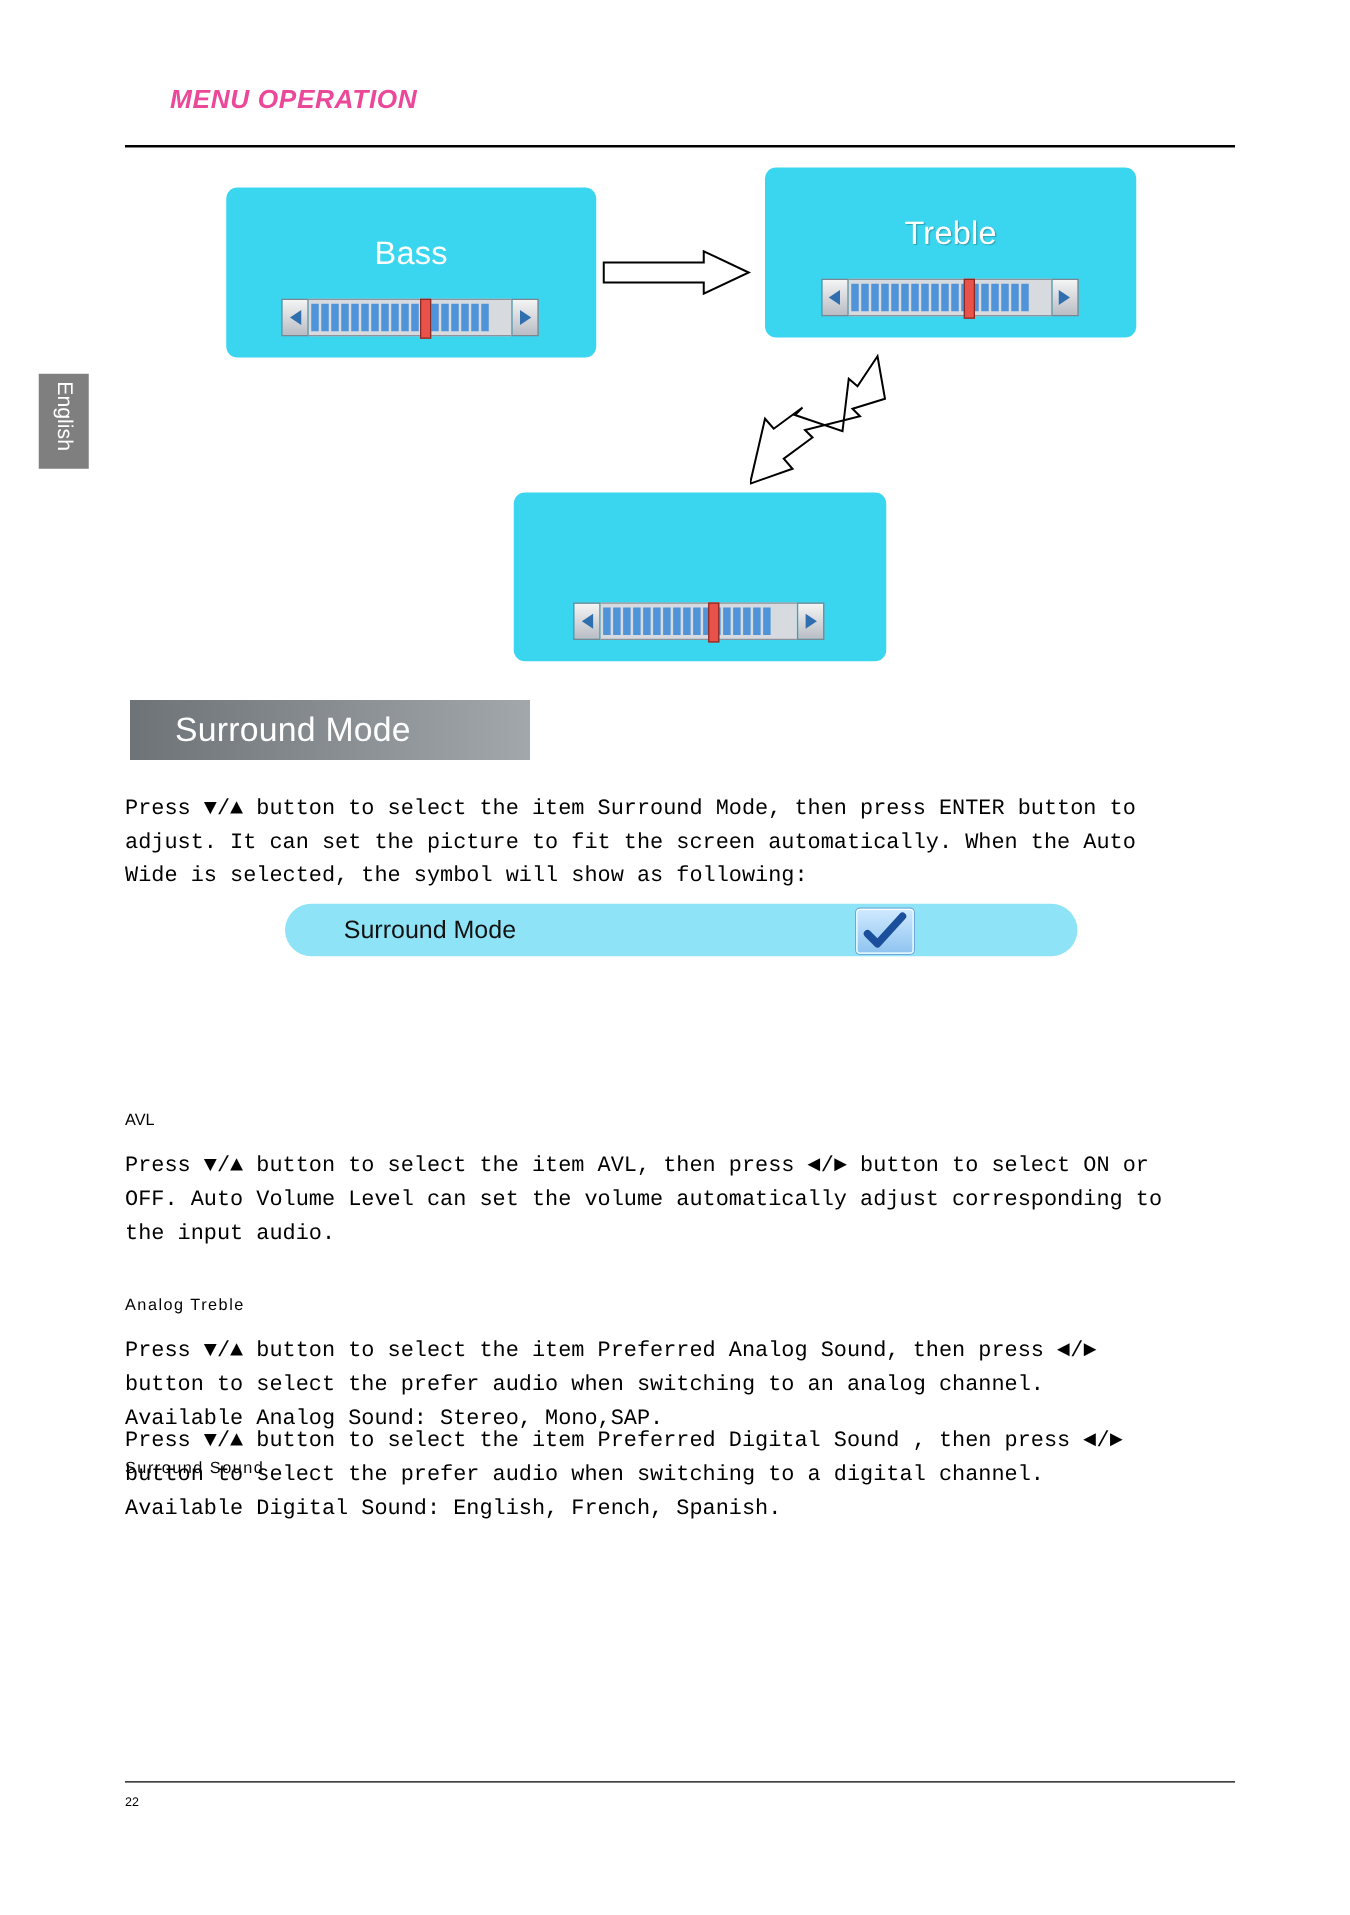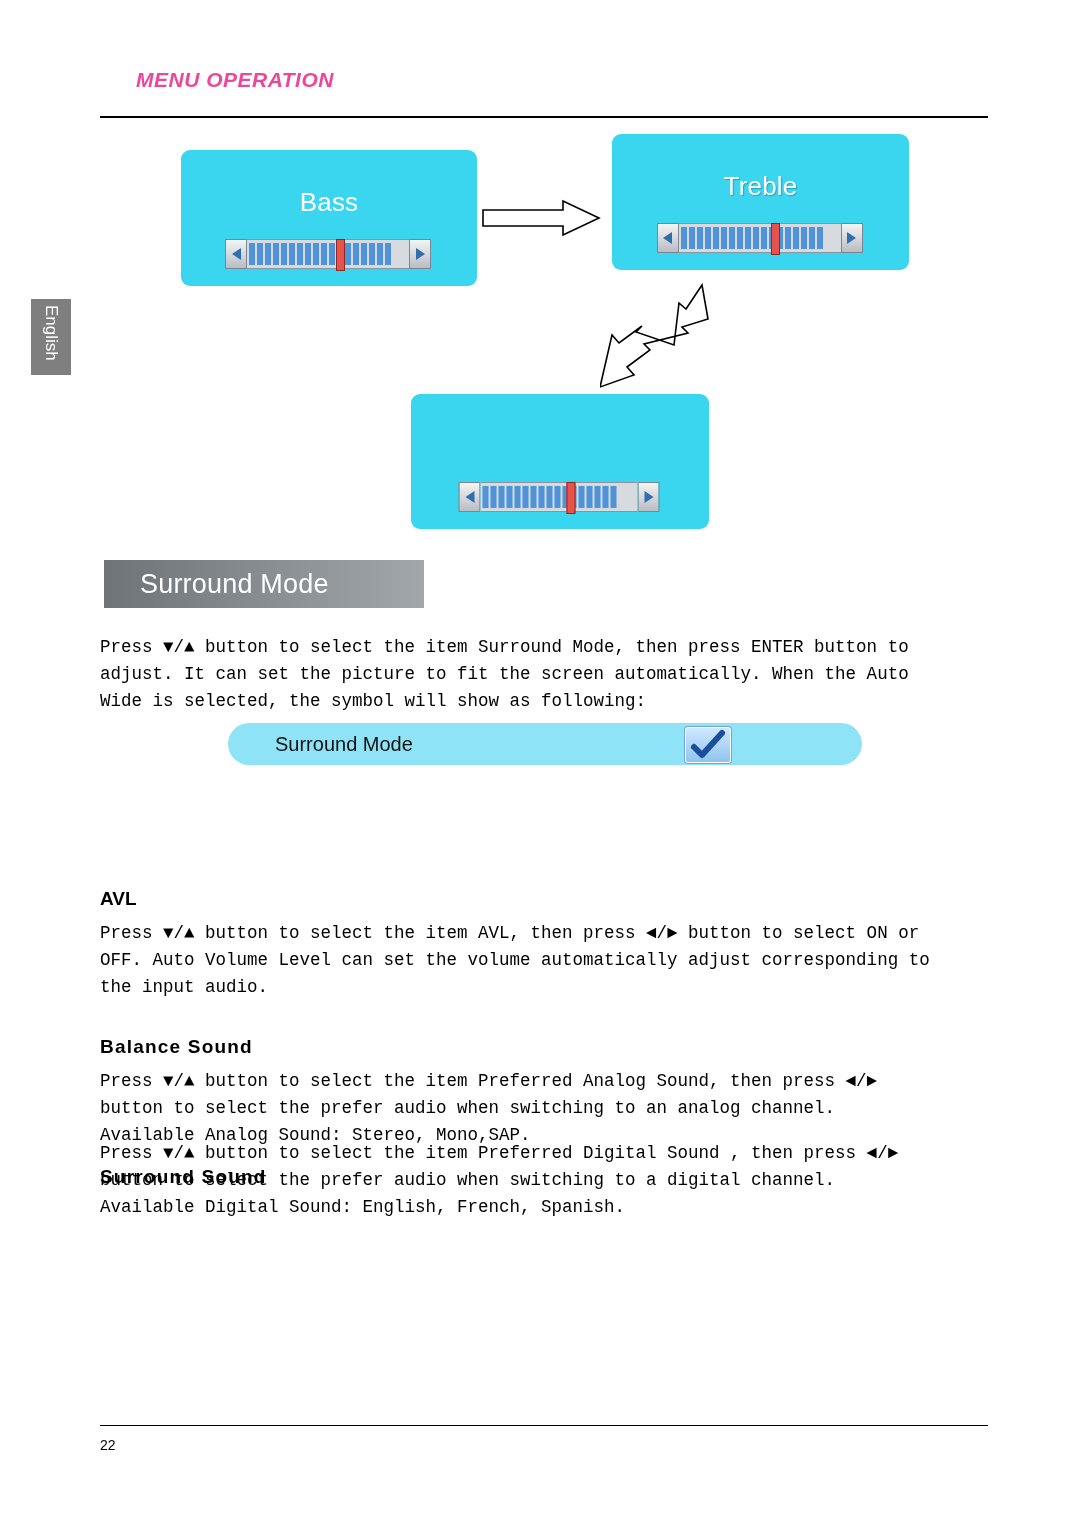--- a/index.html
+++ b/index.html
@@ -186,22 +186,22 @@
     font-family: Liberation Mono, monospace;
   }
   .para.p1 { top: 634px; }
   .para.p-avl { top: 920px; }
   .para.p-analog { top: 1068px; }
   .para.p-digital { top: 1140px; }
 
   .sub-head {
     position: absolute;
     left: 100px;
-    font-size: 19px;
-    font-weight: bold;
+    font-size: 13px;
+    font-weight: normal;
     letter-spacing: 0.5px;
   }
   .sub-head.avl { top: 888px; letter-spacing: 0; }
   .sub-head.analog { top: 1036px; letter-spacing: 1.2px; }
   .sub-head.digital { top: 1166px; letter-spacing: 1.2px; }
 
   
   .osd-bar {
     position: absolute;
     left: 228px;
@@ -236,21 +236,21 @@
     left: 100px;
     top: 1425px;
     width: 888px;
     height: 1px;
     background: #000;
   }
   .page-number {
     position: absolute;
     left: 100px;
     top: 1437px;
-    font-size: 14px;
+    font-size: 10px;
   }
 </style>
 </head>
 <body>
 
 <div class="page-header">
   <div class="title">MENU OPERATION</div>
 </div>
 <div class="header-rule"></div>
 
@@ -384,20 +384,20 @@
   <div class="check-icon">
     <svg width="44" height="34" viewBox="0 0 44 34">
       <path d="M8 19 L16 27 L36 5" stroke="#1b4f9c" stroke-width="6" fill="none" stroke-linecap="round" stroke-linejoin="round"></path>
     </svg>
   </div>
 </div>
 
 <div class="sub-head avl">AVL</div>
 <div class="para p-avl">Press ▼/▲ button to select the item AVL, then press ◄/► button to select ON or OFF. Auto Volume Level can set the volume automatically adjust corresponding to the input audio.</div>
 
-<div class="sub-head analog">Balance Sound</div>
+<div class="sub-head analog">Analog Treble</div>
 <div class="para p-analog">Press ▼/▲ button to select the item Preferred Analog Sound, then press ◄/► button to select the prefer audio when switching to an analog channel. Available Analog Sound: Stereo, Mono,SAP.</div>
 
 <div class="sub-head digital">Surround Sound</div>
 <div class="para p-digital">Press ▼/▲ button to select the item Preferred Digital Sound , then press ◄/► button to select the prefer audio when switching to a digital channel. Available Digital Sound: English, French, Spanish.</div>
 
 <div class="footer-rule"></div>
 <div class="page-number">22</div>
 
 </body></html>

